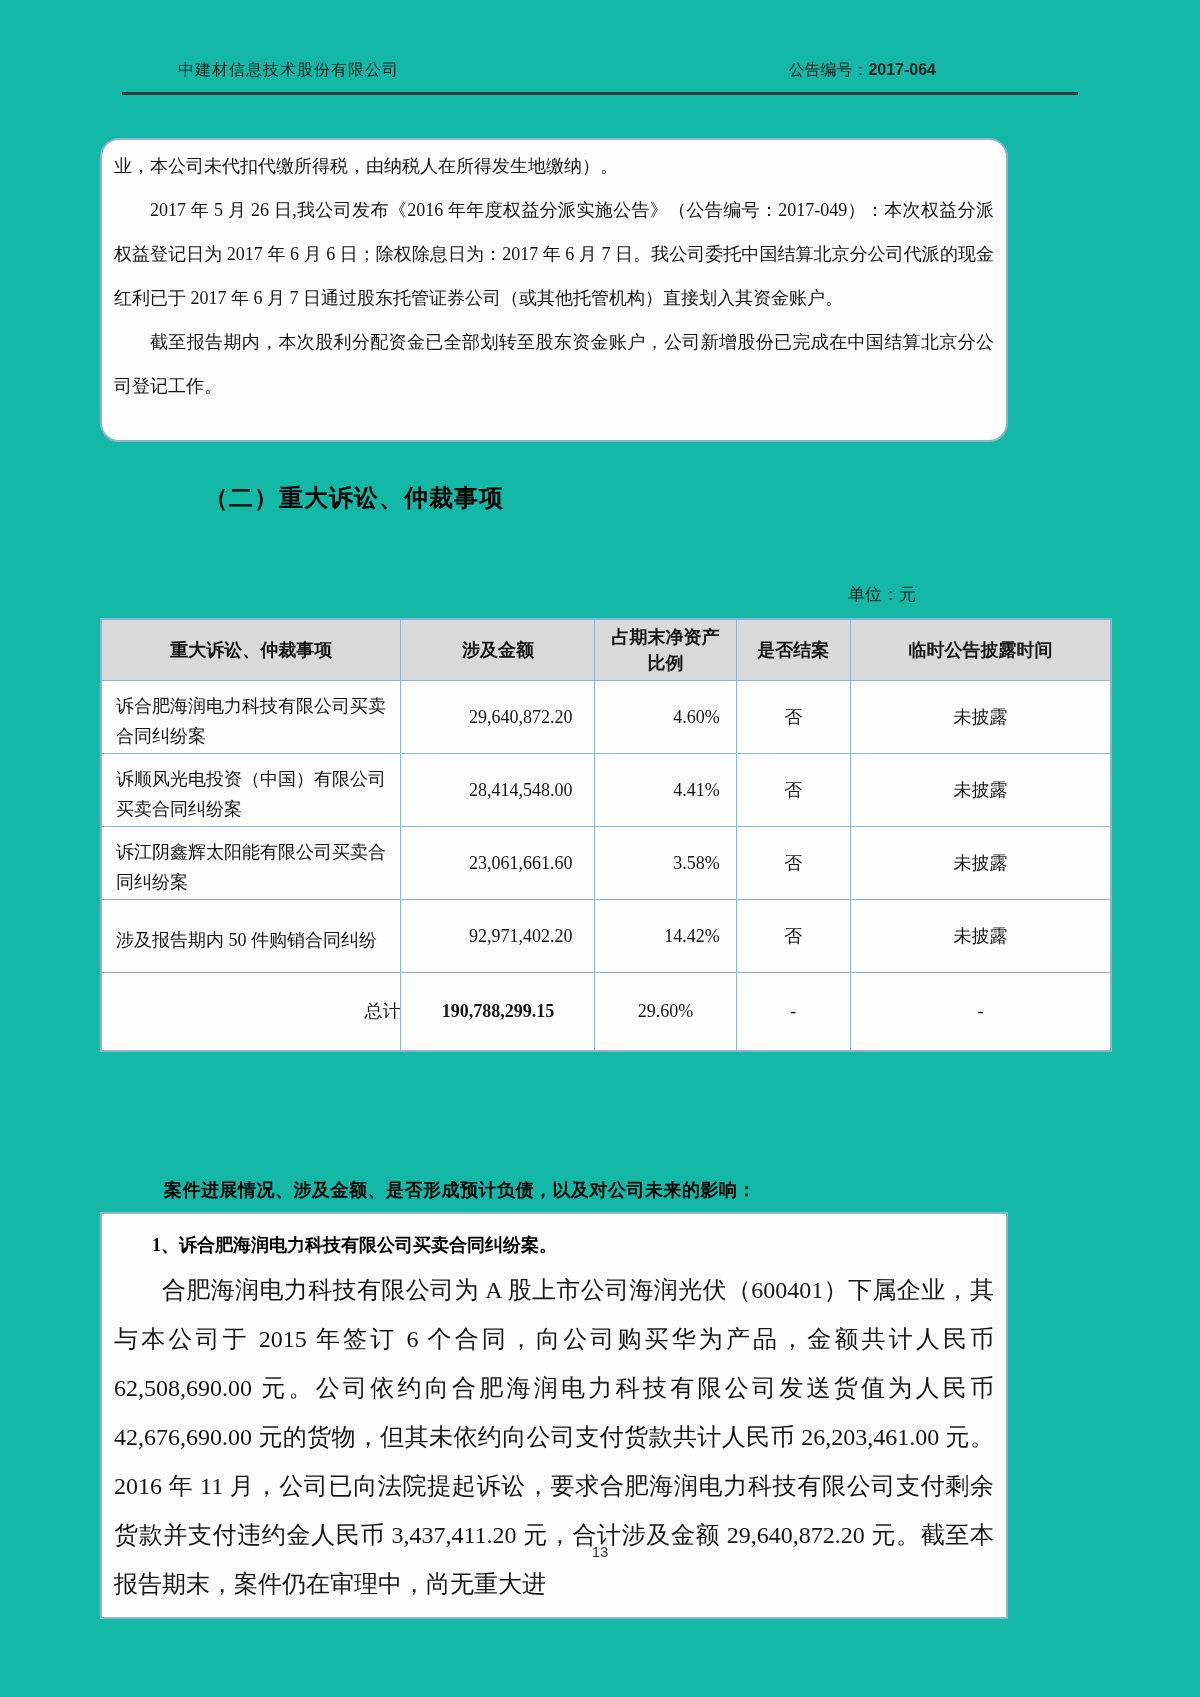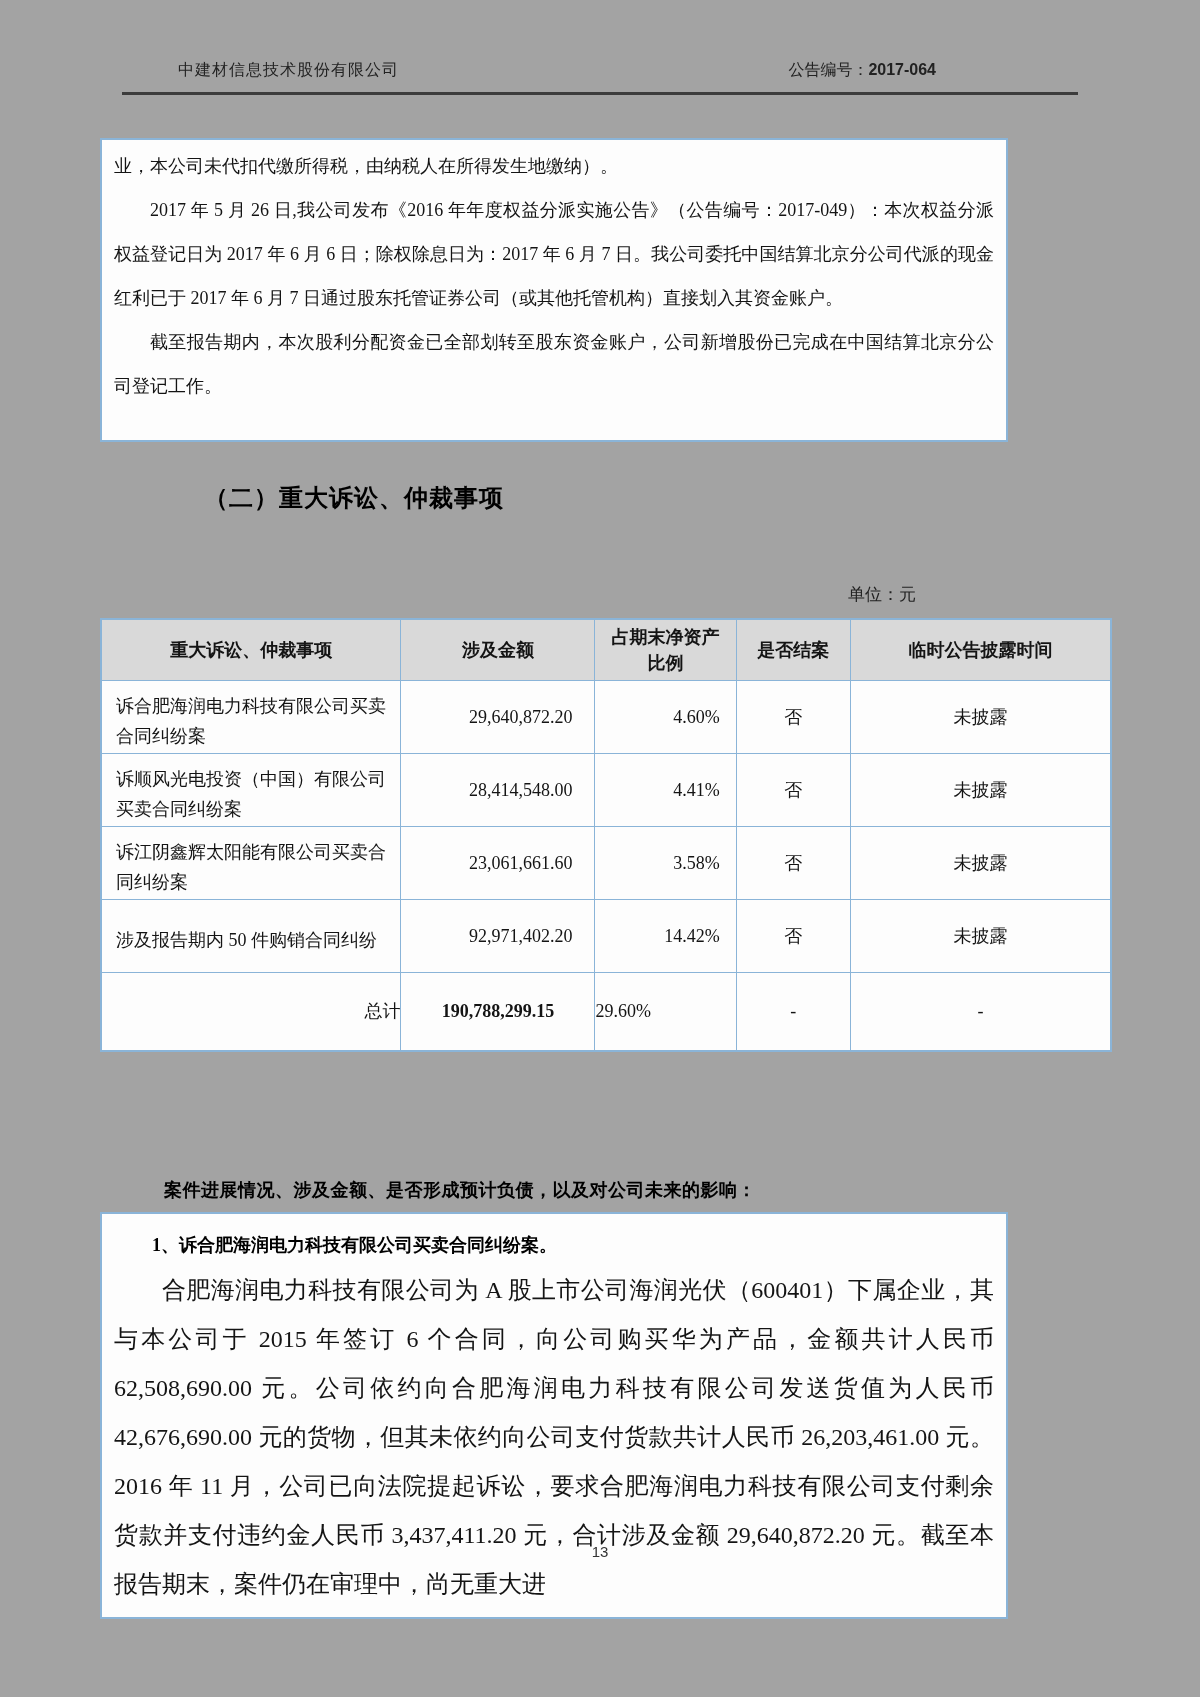--- a/index.html
+++ b/index.html
@@ -2,21 +2,21 @@
 <html><head>
 <meta charset="utf-8">
 <style>
   * { margin: 0; padding: 0; box-sizing: border-box; }
   html, body { background: #e9e9e9; }
   .page {
     position: relative;
     width: 1200px;
     height: 1697px;
     margin: 0 auto;
-    background: #a3a3a3;
+    background: #14b8a6;
     font-family: "Liberation Serif", "DejaVu Serif", serif;
     color: #1a1a1a;
     overflow: hidden;
   }
   
   .doc-header { position: absolute; top: 60px; left: 122px; width: 956px; }
   .doc-header .company {
     position: absolute; left: 56px; top: 0;
     font-size: 16px; letter-spacing: 1px; color: #222;
     font-family: "Liberation Sans", "DejaVu Sans", sans-serif;
@@ -31,21 +31,21 @@
     position: absolute; top: 92px; left: 122px; width: 956px; height: 3px;
     background: #3c3c3c;
   }
   
   .text-block {
     position: absolute; left: 100px; width: 908px;
     border: 2px solid #8ab4d8;
     background: #fdfdfd;
     padding: 4px 12px 8px 12px;
   }
-  .block-intro { top: 138px; min-height: 304px; }
+  .block-intro { top: 138px; min-height: 304px; border-radius: 19px; }
   .block-intro p {
     font-size: 18px; line-height: 44px;
     text-align: justify; text-justify: inter-character;
     color: #141414;
   }
   .block-intro p.indent { text-indent: 2em; }
   
   .section-heading {
     position: absolute; left: 204px; top: 482px;
     font-size: 24px; font-weight: bold; color: #000;
@@ -78,21 +78,21 @@
     line-height: 26px;
   }
   table.lawsuit td { height: 73px; background: #fdfdfd; }
   td.c-name   { text-align: left;  padding: 8px 10px 1px 14px; line-height: 30px; }
   td.c-amount { text-align: right; padding-right: 22px; }
   td.c-ratio  { text-align: right; padding-right: 16px; }
   td.c-center { text-align: center; }
   tr.total-row td { height: 78px; }
   tr.total-row td.c-name   { text-align: right; padding: 0; }
   tr.total-row td.c-amount { text-align: center; padding: 0; font-weight: bold; }
-  tr.total-row td.c-ratio  { text-align: left; padding: 0; margin-left: 40px; }
+  tr.total-row td.c-ratio  { text-align: center; padding: 0; margin-left: 40px; }
   
   .progress-caption {
     position: absolute; left: 164px; top: 1178px;
     font-size: 18px; font-weight: bold; color: #000;
     letter-spacing: 0.5px;
   }
   
   .block-case { top: 1212px; min-height: 278px; padding-top: 10px; }
   .block-case .case-title {
     font-size: 18px; font-weight: bold; color: #000;

